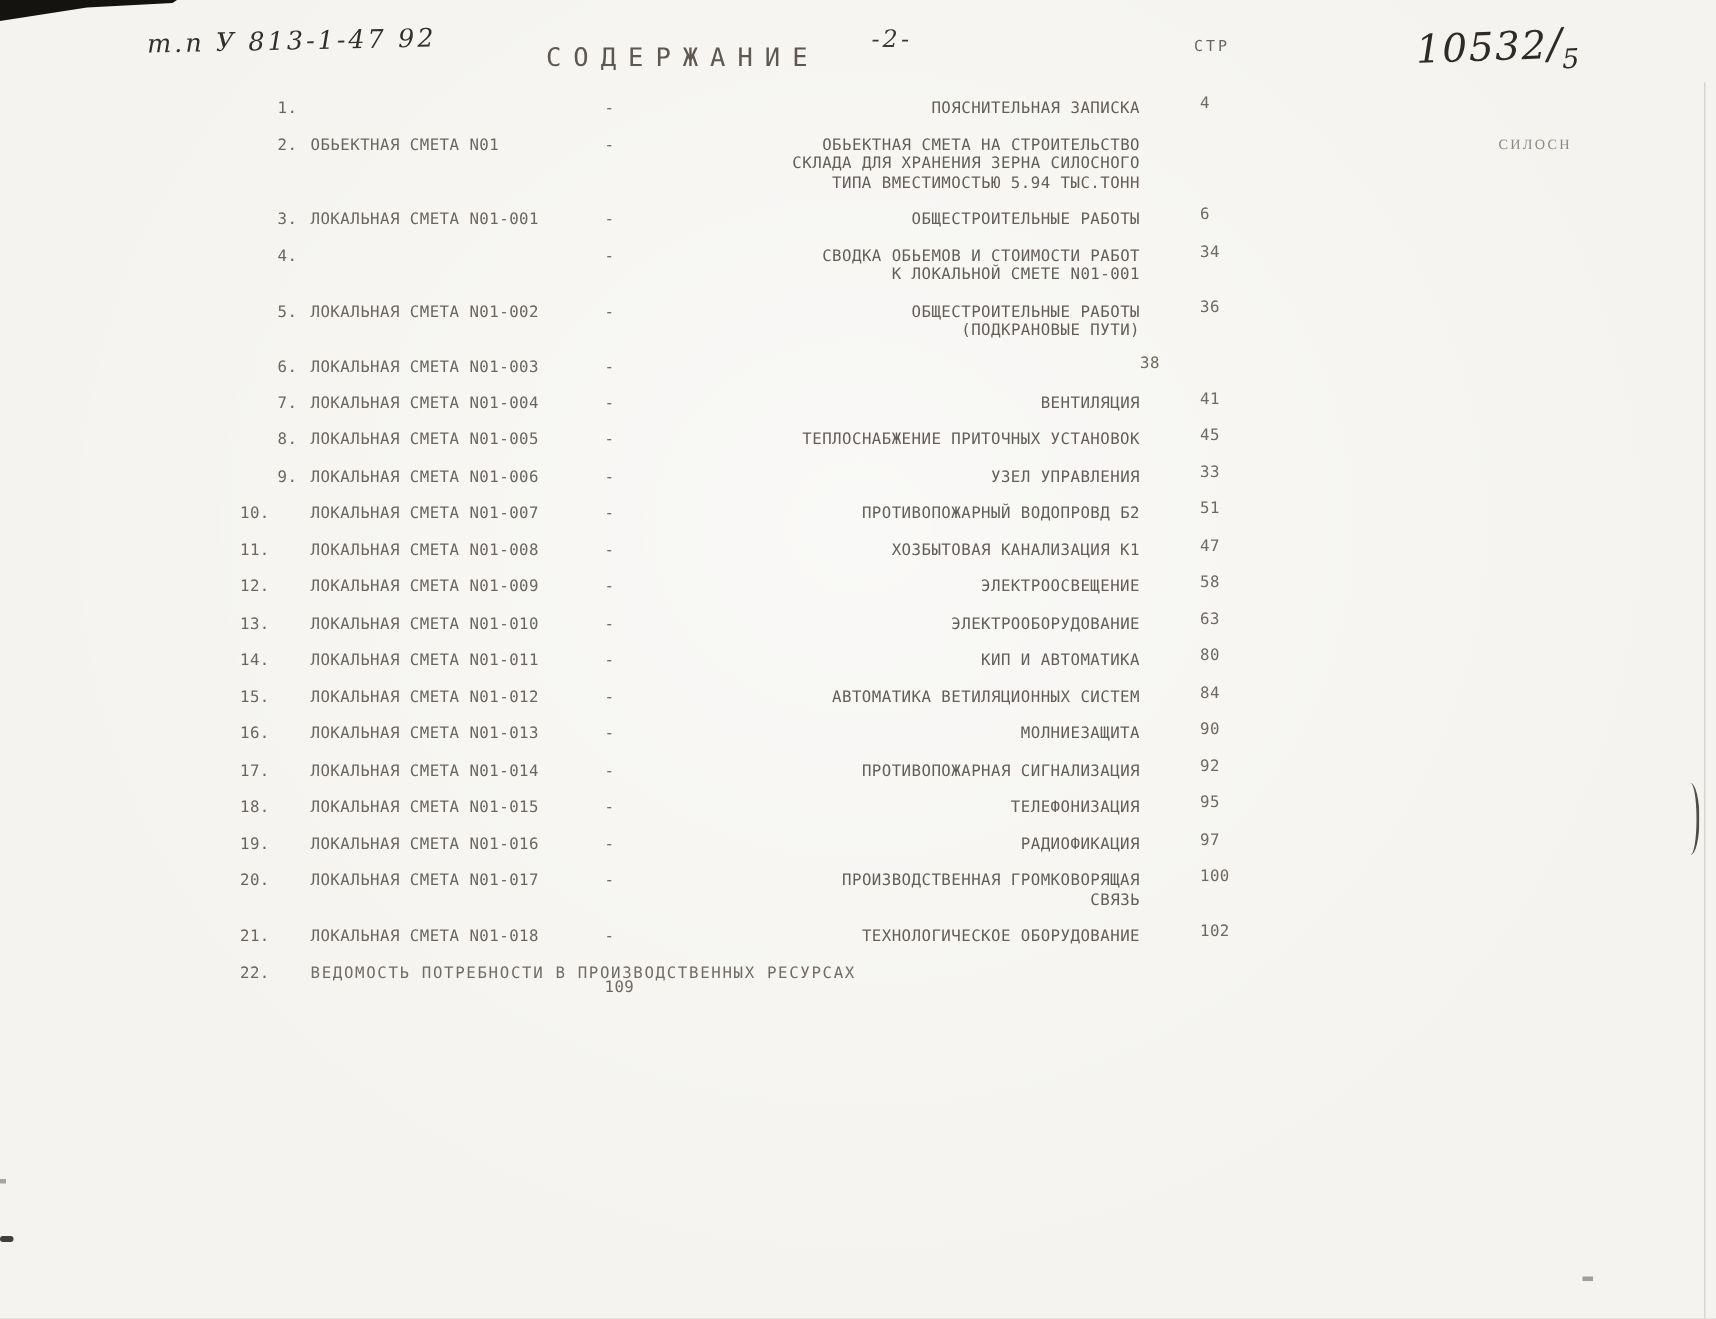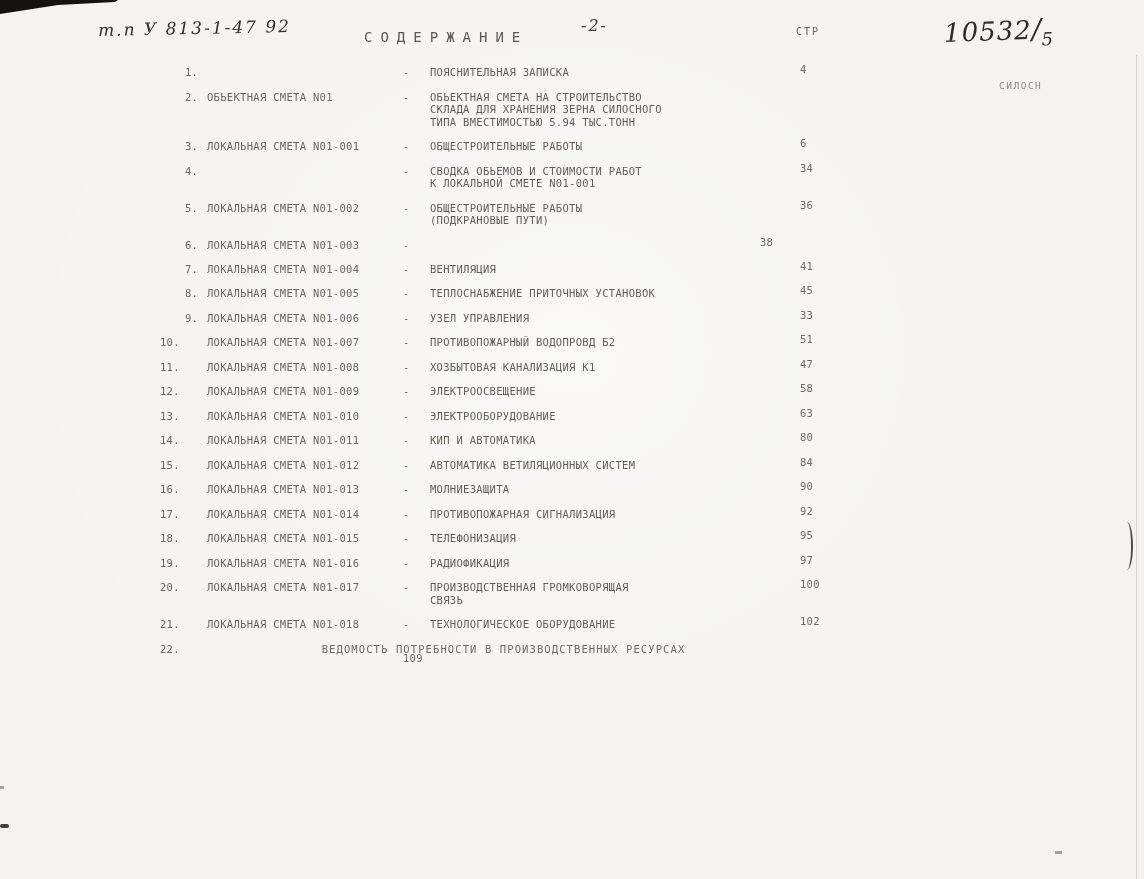--- a/index.html
+++ b/index.html
@@ -20,44 +20,44 @@
   .edge-scratch{position:absolute;left:1121px;top:522px;width:10px;height:48px;
     border:0;border-right:2px solid rgba(25,22,18,0.75);border-radius:0 50% 50% 0/0 50% 50% 0;}
   .speck-a{position:absolute;left:0px;top:824px;width:9px;height:4px;background:rgba(20,18,15,0.8);border-radius:2px;}
   .speck-b{position:absolute;left:0px;top:786px;width:4px;height:3px;background:rgba(20,18,15,0.35);}
   .speck-c{position:absolute;left:1055px;top:851px;width:7px;height:3px;background:rgba(60,56,50,0.45);}
 
   
   .doc-code{position:absolute;left:98px;top:18px;
     font-family:"DejaVu Serif","Liberation Serif",serif;font-style:italic;
     font-size:17px;letter-spacing:2px;color:#33302c;transform:rotate(-1.2deg);white-space:nowrap;}
-  .content-title{position:absolute;left:364px;top:29px;font-size:14px;letter-spacing:8px;color:#5d5852;white-space:nowrap;}
+  .content-title{position:absolute;left:364px;top:29px;font-size:17px;letter-spacing:8px;color:#5d5852;white-space:nowrap;}
   .page-num{position:absolute;left:581px;top:16px;
     font-family:"DejaVu Serif","Liberation Serif",serif;font-style:italic;
     font-size:16px;letter-spacing:2px;color:#3c3935;}
   .str-head{position:absolute;left:796px;top:26px;font-size:10px;letter-spacing:2px;color:#6b6660;}
   .stamp{position:absolute;left:944px;top:14px;
     font-family:"DejaVu Serif","Liberation Serif",serif;font-style:italic;
     color:#2e2b27;transform:rotate(-2deg);white-space:nowrap;}
   .stamp .main{font-size:26px;letter-spacing:1px;}
   .stamp .slash{font-size:28px;}
   .stamp .denom{font-size:18px;position:relative;top:7px;}
-  .side-note{position:absolute;left:999px;top:80px;font-size:9.5px;letter-spacing:1.5px;color:#8d8881;}
+  .side-note{position:absolute;left:999px;top:92px;font-size:9.5px;letter-spacing:1.5px;color:#8d8881;font-family:Liberation Serif, serif;}
 
   
   .toc{position:absolute;left:160px;top:66px;width:720px;}
   .toc-row{display:grid;grid-template-columns:47px 196px 27px 330px 40px 50px;
     align-items:start;margin-bottom:12px;font-size:10.5px;line-height:12px;}
   .toc-row .cell{letter-spacing:0.3px;white-space:nowrap;}
   .toc-row.single .row-num{padding-left:25px;}
   .row-right{letter-spacing:1px;color:#635e58;}
-  .row-right div{margin-bottom:0.5px;}
+  .row-right div{margin-bottom:0.5px;text-align:right;}
   .row-dash{letter-spacing:0;}
   .row-page{position:relative;top:-3px;letter-spacing:0.5px;color:#6e6963;}
-  .row-left.full{grid-column:2/6;letter-spacing:1.1px;color:#716c65;text-align:center;}
+  .row-left.full{grid-column:2/6;letter-spacing:1.1px;color:#716c65;}
 </style>
 </head>
 <body>
 
 <div class="sheet">
 
   <div class="corner-wedge"></div>
   <div class="edge-line-right"></div>
   <div class="edge-scratch"></div>
   <div class="speck-a"></div>

